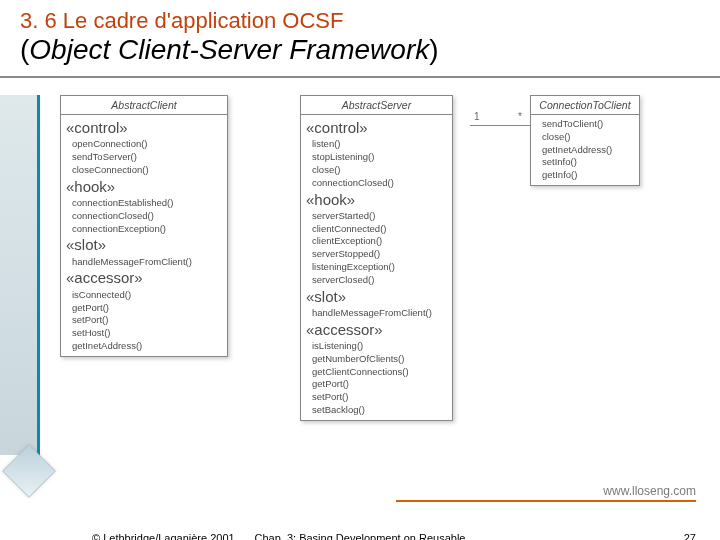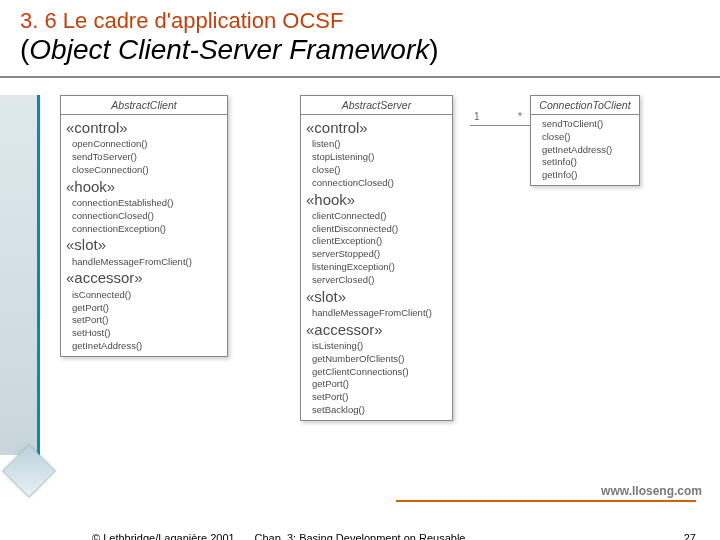--- a/index.html
+++ b/index.html
@@ -80,24 +80,24 @@
     bottom: 50px;
     width: 38px;
     height: 38px;
     background: linear-gradient(135deg, #bcd2dc 0%, #e8f0f3 100%);
     transform: rotate(45deg);
     box-shadow: 0 0 4px rgba(0,0,0,0.15);
     border: 1px solid #b0c4cc;
   }
   .url {
     position: absolute;
-    right: 18px;
+    right: 24px;
     bottom: 42px;
     font-size: 12px;
-    font-weight: bold;
+    font-weight: normal;
     color: #7a7a7a;
   }
   .url-line {
     position: absolute;
     right: 24px;
     bottom: 38px;
     width: 300px;
     height: 2px;
     background: #d26400;
   }
@@ -152,22 +152,22 @@
 
   <div class="class-box" style="left:250px; top:0; width:153px;">
     <div class="class-head">AbstractServer</div>
     <div class="class-body">
       <div class="stereo">«control»</div>
       <div class="method">listen()</div>
       <div class="method">stopListening()</div>
       <div class="method">close()</div>
       <div class="method">connectionClosed()</div>
       <div class="stereo">«hook»</div>
+      <div class="method-italic">serverStarted()</div>
       <div class="method-italic">clientConnected()</div>
-      <div class="method-italic">clientDisconnected()</div>
       <div class="method-italic">clientException()</div>
       <div class="method-italic">serverStopped()</div>
       <div class="method-italic">listeningException()</div>
       <div class="method-italic">serverClosed()</div>
       <div class="stereo">«slot»</div>
       <div class="method-italic">handleMessageFromClient()</div>
       <div class="stereo">«accessor»</div>
       <div class="method">isListening()</div>
       <div class="method">getNumberOfClients()</div>
       <div class="method">getClientConnections()</div>

